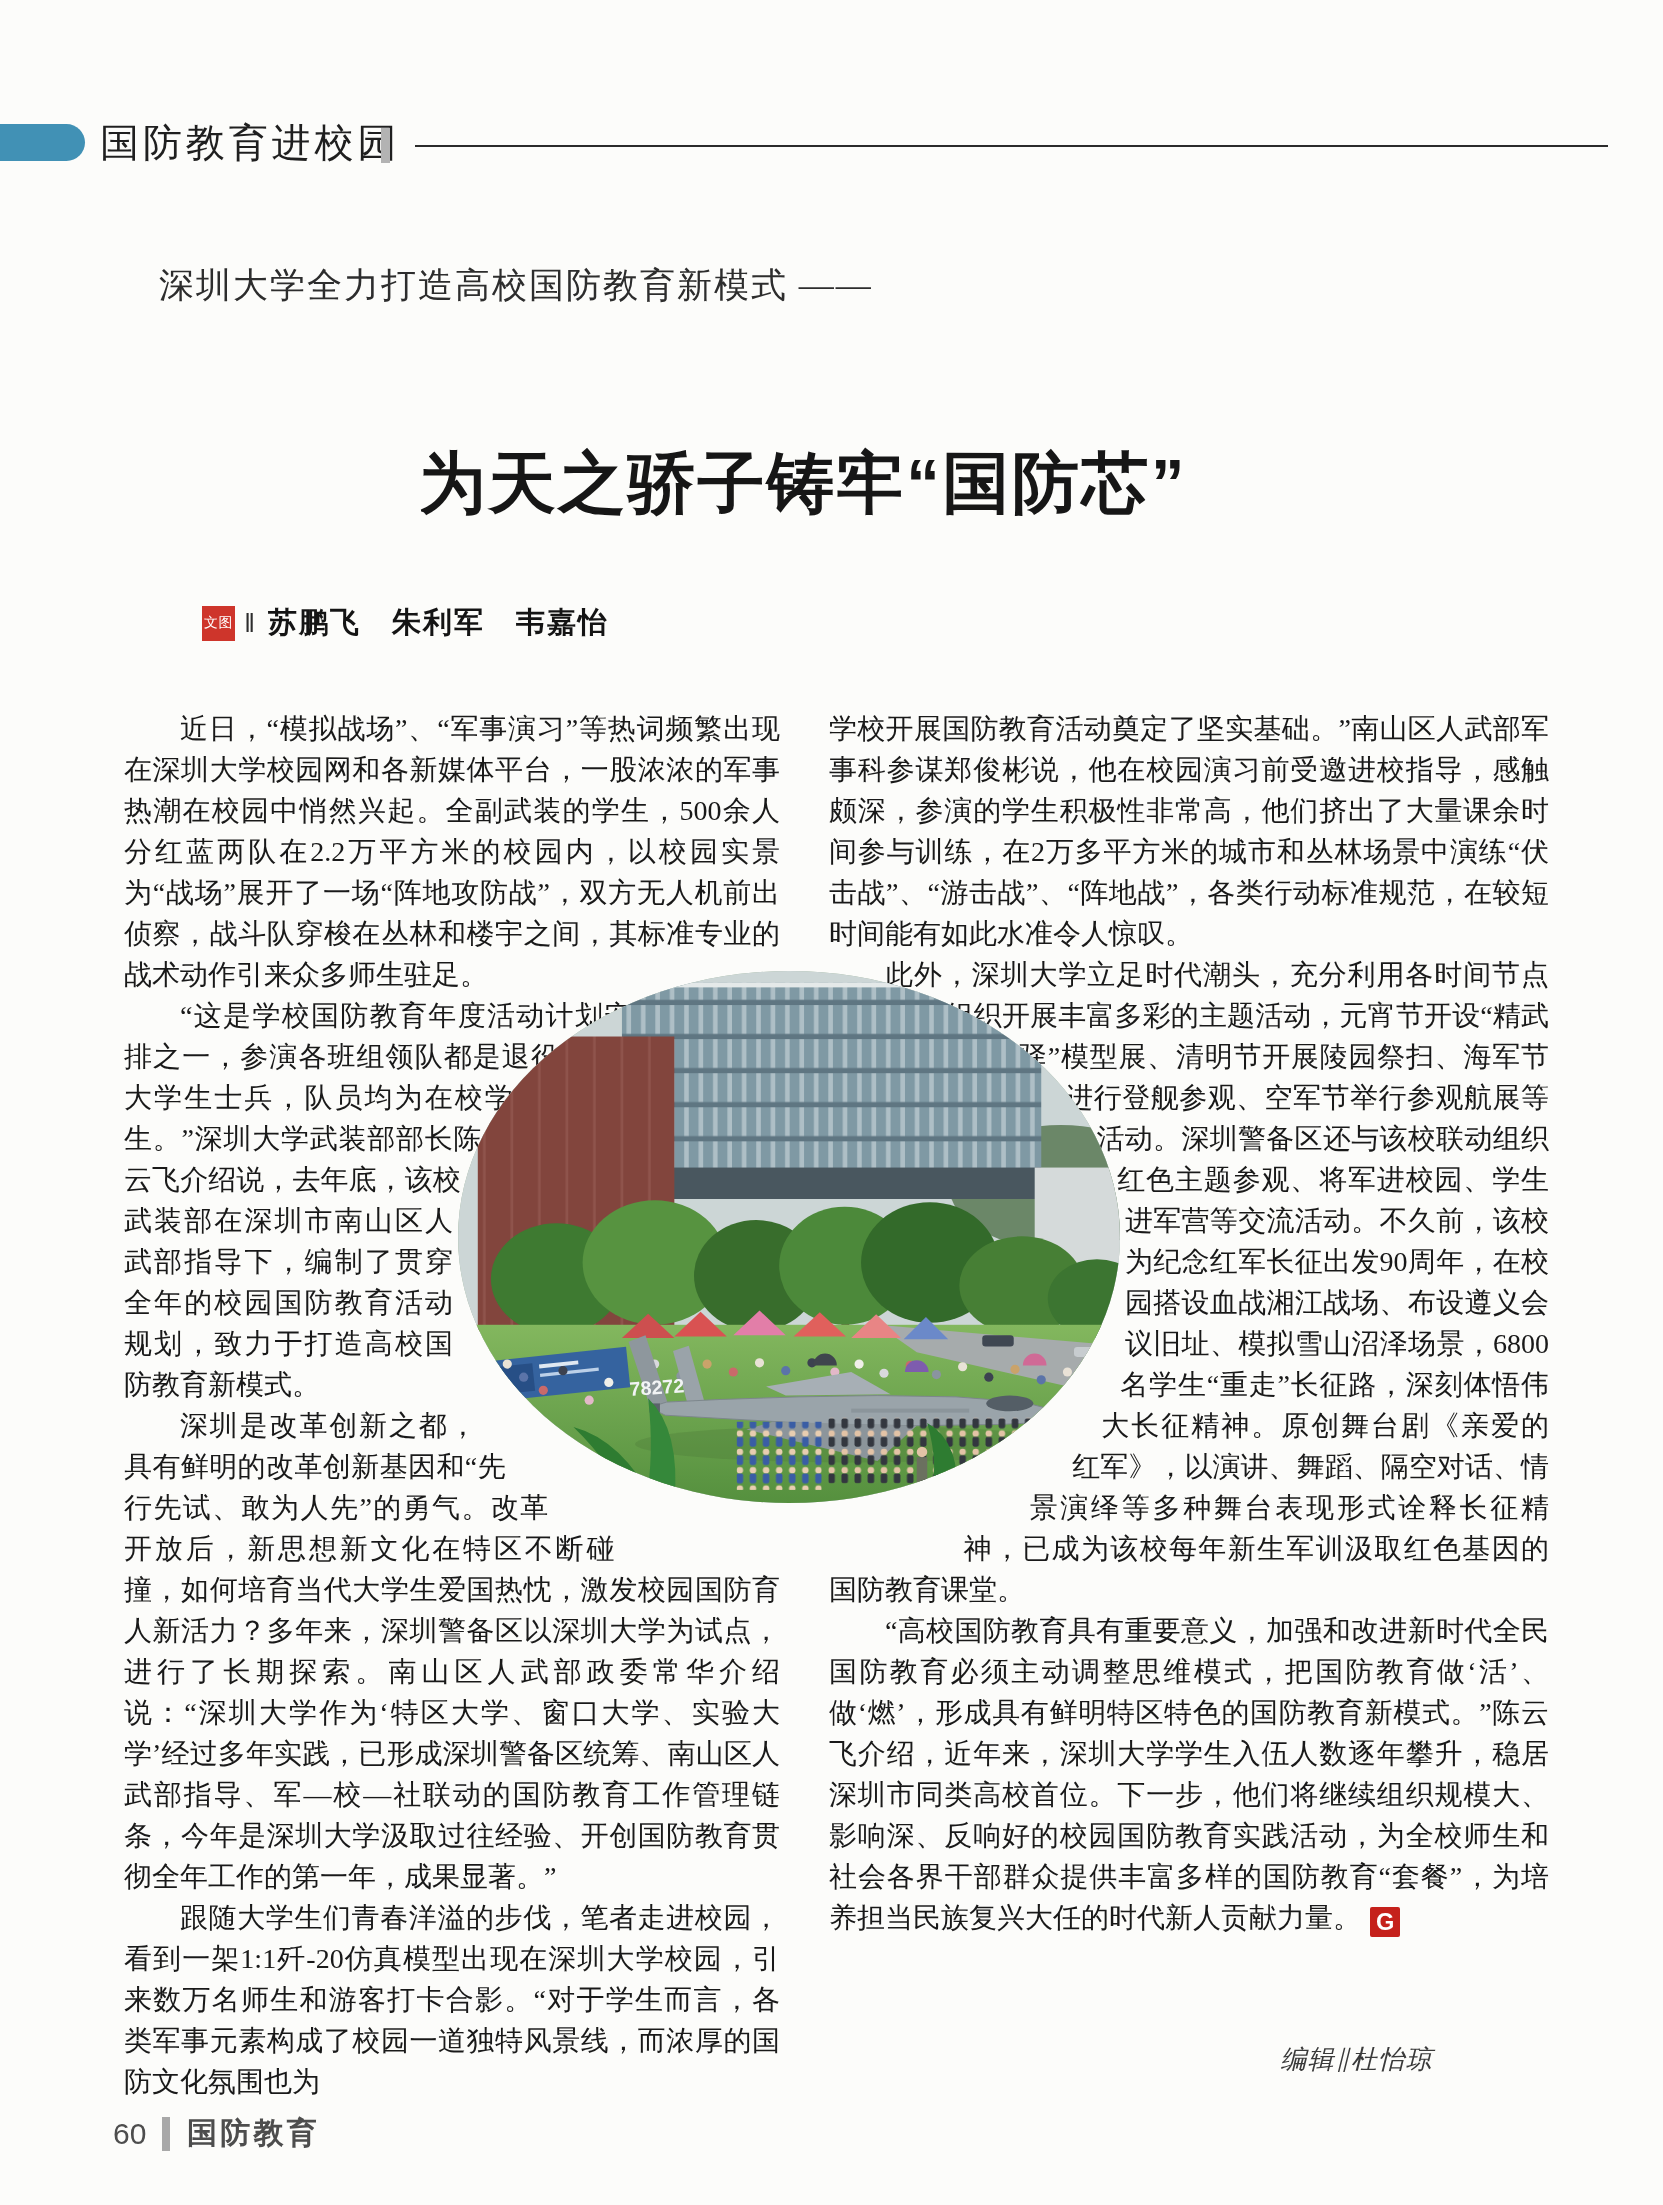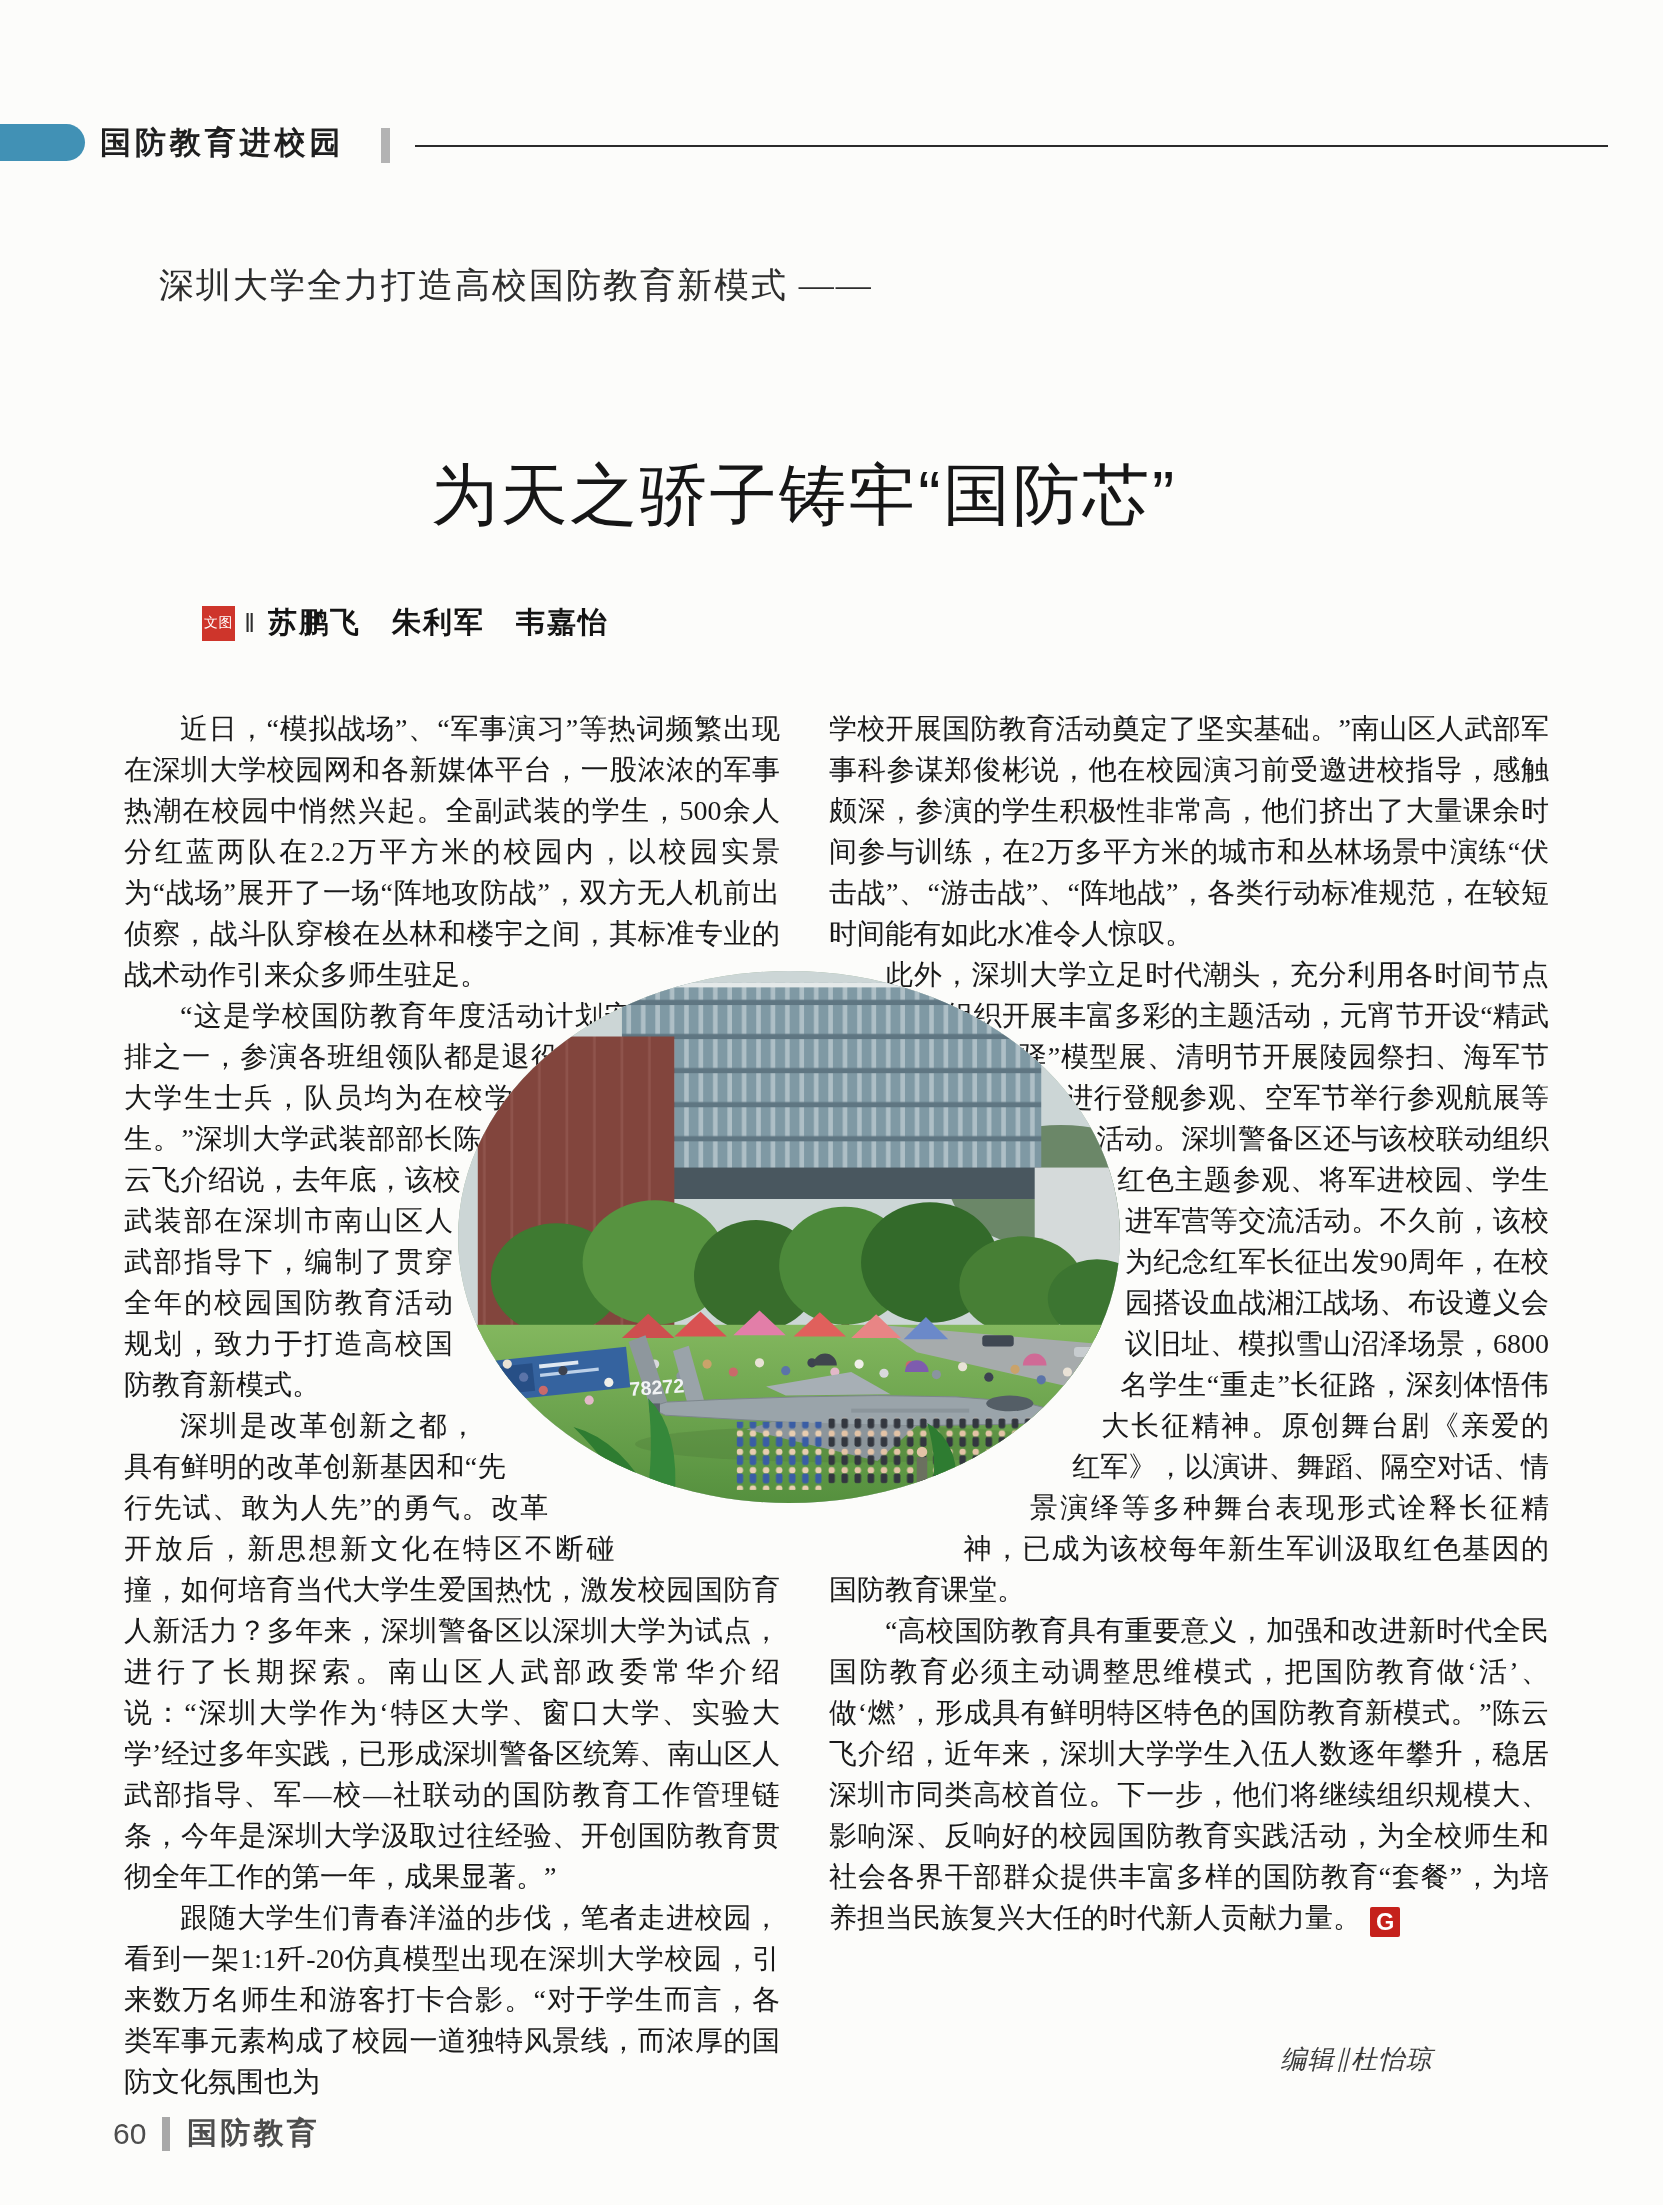--- a/index.html
+++ b/index.html
@@ -4,27 +4,27 @@
 <style>
   html,body{margin:0;padding:0;background:#e8e8e8;}
   .page{
     position:relative; width:1664px; height:2205px; background:#fcfcfa;
     font-family:"Liberation Serif", serif; color:#1a1a1a; overflow:hidden;
   }
   
   .tag-pill{position:absolute;left:0;top:124px;width:85px;height:37px;
     background:#4191b5;border-radius:0 19px 19px 0;}
   .section-tag{position:absolute;left:100px;top:126px;font-family:"Liberation Sans",sans-serif;
-    font-weight:bold;font-size:31px;line-height:34px;color:#1f1f1f;letter-spacing:3.9px;}
+    font-weight:normal;font-size:39px;line-height:34px;color:#1f1f1f;letter-spacing:3.9px;}
   .tag-divider{position:absolute;left:381px;top:128px;width:9.2px;height:35px;background:#b3b3b3;}
   .header-rule{position:absolute;left:415px;top:145px;width:1193px;height:2px;background:#2b2b2b;}
   
   .kicker{position:absolute;left:159px;top:262px;font-size:35px;letter-spacing:2px;color:#2d2d2d;}
-  .title{position:absolute;left:419px;top:438px;margin:12px;font-family:"Liberation Sans",sans-serif;
-    font-weight:400;font-size:67px;letter-spacing:2.6px;color:#161616;white-space:nowrap;}
+  .title{position:absolute;left:419px;top:438px;margin:0;font-family:"Liberation Sans",sans-serif;
+    font-weight:700;font-size:67px;letter-spacing:2.6px;color:#161616;white-space:nowrap;}
   .byline{position:absolute;left:202px;top:604px;height:38px;display:flex;align-items:center;}
   .byline-badge{display:inline-flex;align-items:center;justify-content:center;
     width:33px;height:35px;background:#ce352b;color:#fff;font-size:13.8px;letter-spacing:0.7px;
     font-family:"Liberation Serif",serif;}
   .byline-sep{font-size:26px;color:#2d2d2d;margin:0 13px 0 9.2px;font-family:"Liberation Sans",sans-serif;}
   .byline-authors{font-family:"Liberation Sans",sans-serif;font-weight:bold;font-size:29px;
     letter-spacing:2px;color:#141414;}
   
   .col{position:absolute;top:660px;font-size:28px;line-height:41px;text-align:justify;color:#191919;margin-top:48px;}
   .col-left{left:124px;width:656px;}

